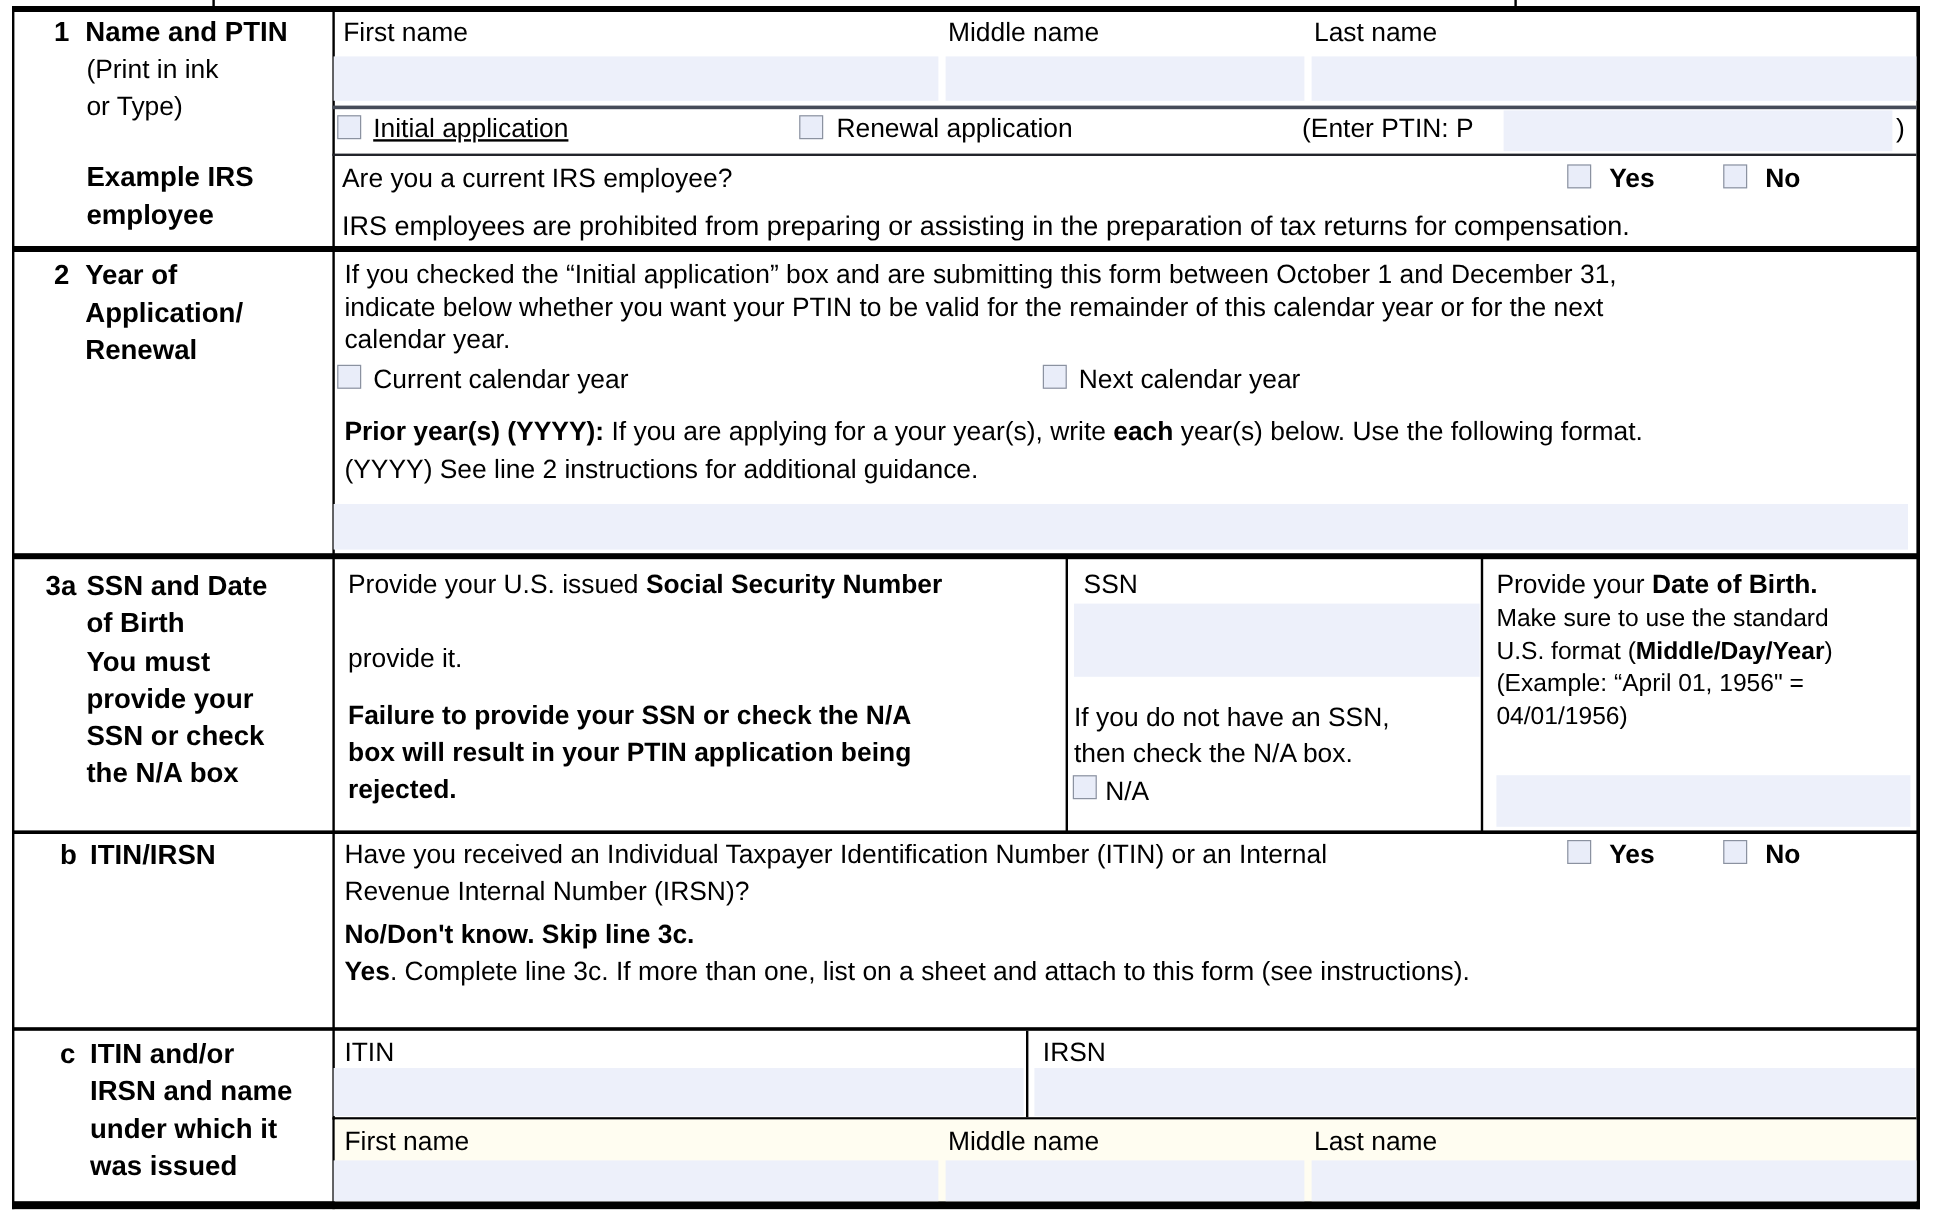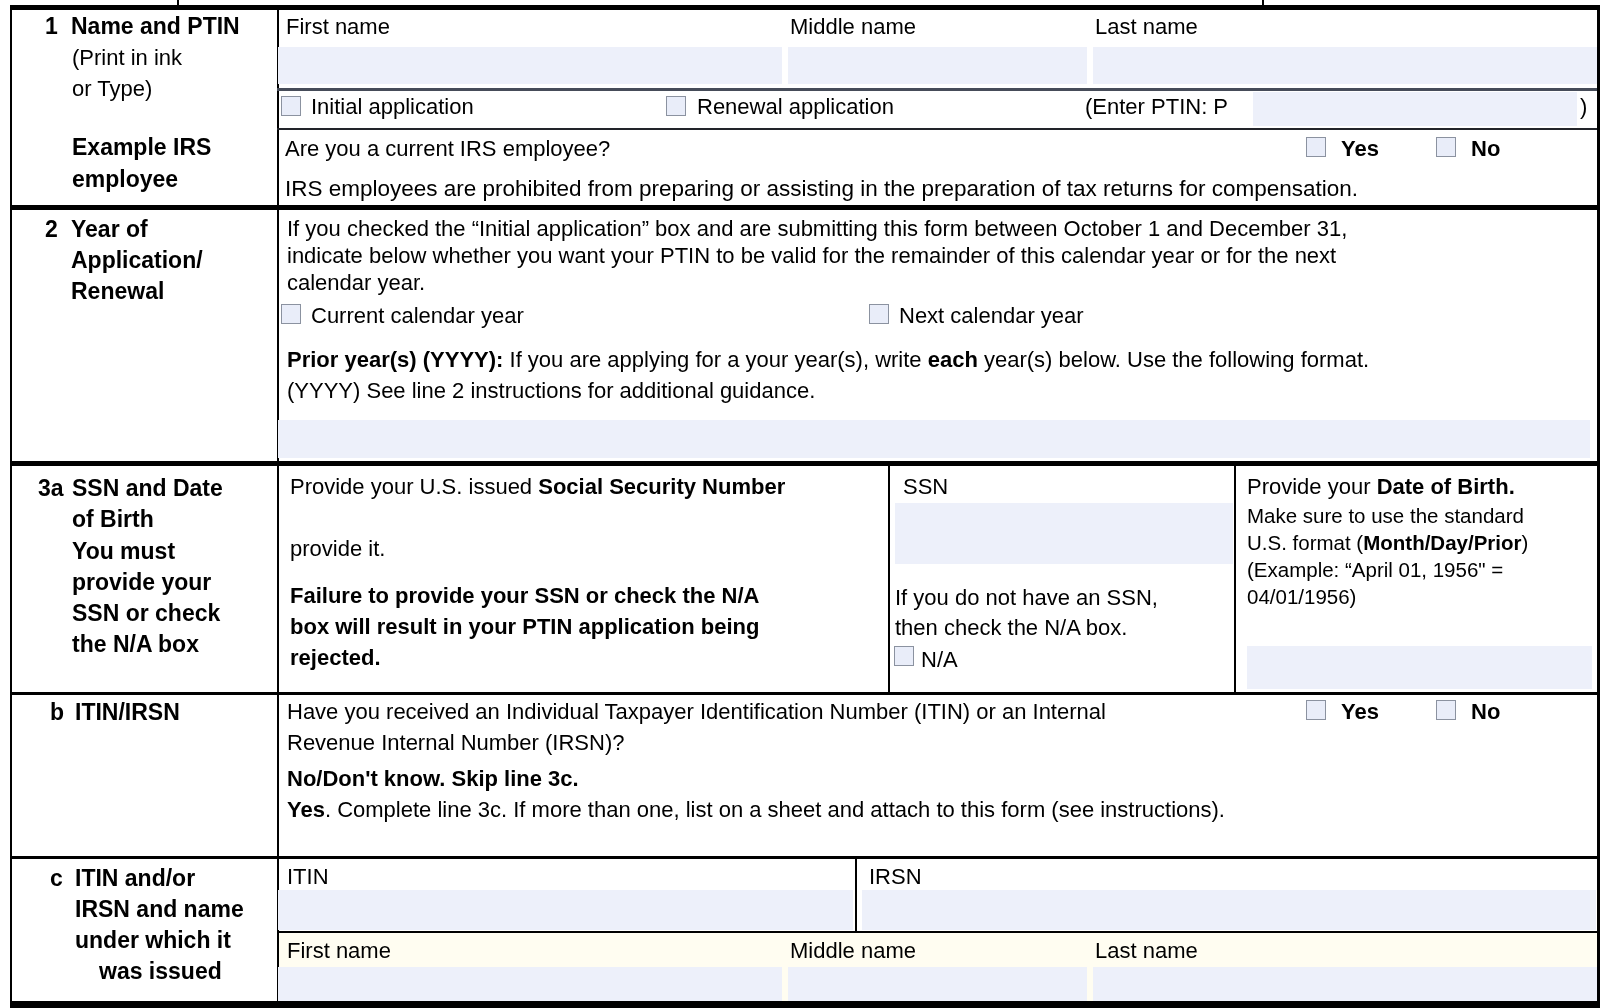--- a/index.html
+++ b/index.html
@@ -42,21 +42,21 @@
   <div class="t" style="left:286px; top:14px;">First name</div>
   <div class="t" style="left:790px; top:14px;">Middle name</div>
   <div class="t" style="left:1095px; top:14px;">Last name</div>
   <div class="field" style="left:278px; top:47px; width:504px; height:37px;"></div>
   <div class="field" style="left:788px; top:47px; width:299px; height:37px;"></div>
   <div class="field" style="left:1093px; top:47px; width:504px; height:37px;"></div>
 
   <div class="hline" style="left:277px; top:88px; width:1320px; height:2.5px; background:#464c59;"></div>
 
   <span class="cb" style="left:281px; top:96px;"></span>
-  <div class="t" style="left:311px; top:94px;">Initial application</div>
+  <div class="t" style="left:311px; top:94px;text-decoration:underline;">Initial application</div>
   <span class="cb" style="left:666px; top:96px;"></span>
   <div class="t" style="left:697px; top:94px;">Renewal application</div>
   <div class="t" style="left:1085px; top:94px;">(Enter PTIN: P</div>
   <div class="field" style="left:1253px; top:92px; width:324px; height:34px;"></div>
   <div class="t" style="left:1580px; top:94px;">)</div>
 
   <div class="hline" style="left:277px; top:128px; width:1320px; height:2px; background:#22242a;"></div>
 
   <div class="lbl" style="left:72px; top:135px;">Example IRS</div>
   <div class="lbl" style="left:72px; top:167px;">employee</div>
@@ -115,21 +115,21 @@
   <div class="t" style="left:895px; top:585px;">If you do not have an SSN,</div>
   <div class="t" style="left:895px; top:615px;">then check the N/A box.</div>
   <span class="cb" style="left:894px; top:646px;"></span>
   <div class="t" style="left:921px; top:647px;">N/A</div>
 
   <div class="t" style="left:1247px; top:474px;">
     <span>Provide your </span><span class="b">Date of Birth.</span>
   </div>
   <div class="t sm" style="left:1247px; top:504px;">Make sure to use the standard</div>
   <div class="t sm" style="left:1247px; top:531px;">
-    <span>U.S. format (</span><span class="b">Month/Day/Prior</span><span>)</span>
+    <span>U.S. format (</span><span class="b">Middle/Day/Year</span><span>)</span>
   </div>
   <div class="t sm" style="left:1247px; top:558px;">(Example: “April 01, 1956" =</div>
   <div class="t sm" style="left:1247px; top:585px;">04/01/1956)</div>
   <div class="field" style="left:1247px; top:646px; width:345px; height:43px;"></div>
 
   <div class="hline" style="left:10px; top:692px; width:1590px; height:3px;"></div>
 
   <div class="num" style="left:50px; top:700px;">b</div>
   <div class="lbl" style="left:75px; top:700px;">ITIN/IRSN</div>
   <div class="t" style="left:287px; top:699px;">Have you received an Individual Taxpayer Identification Number (ITIN) or an Internal</div>
@@ -142,21 +142,21 @@
   <div class="t" style="left:287px; top:797px;">
     <span class="b">Yes</span><span>. Complete line 3c. If more than one, list on a sheet and attach to this form (see instructions).</span>
   </div>
 
   <div class="hline" style="left:10px; top:856px; width:1590px; height:3px;"></div>
 
   <div class="num" style="left:50px; top:866px;">c</div>
   <div class="lbl" style="left:75px; top:866px;">ITIN and/or</div>
   <div class="lbl" style="left:75px; top:897px;">IRSN and name</div>
   <div class="lbl" style="left:75px; top:928px;">under which it</div>
-  <div class="lbl" style="left:75px; top:959px;margin-left:24px;">was issued</div>
+  <div class="lbl" style="left:75px; top:959px;">was issued</div>
 
   <div class="t" style="left:287px; top:864px;">ITIN</div>
   <div class="t" style="left:869px; top:864px;">IRSN</div>
   <div class="vline" style="left:855px; top:859px; width:2px; height:72px;"></div>
   <div class="field" style="left:278px; top:890px; width:575px; height:40px;"></div>
   <div class="field" style="left:862px; top:890px; width:734px; height:40px;"></div>
 
   <div class="hline" style="left:277px; top:931px; width:1320px; height:2px;"></div>
   <div class="abs" style="left:279px; top:933px; width:1318px; height:68px; background:#fffdf1;"></div>
 

